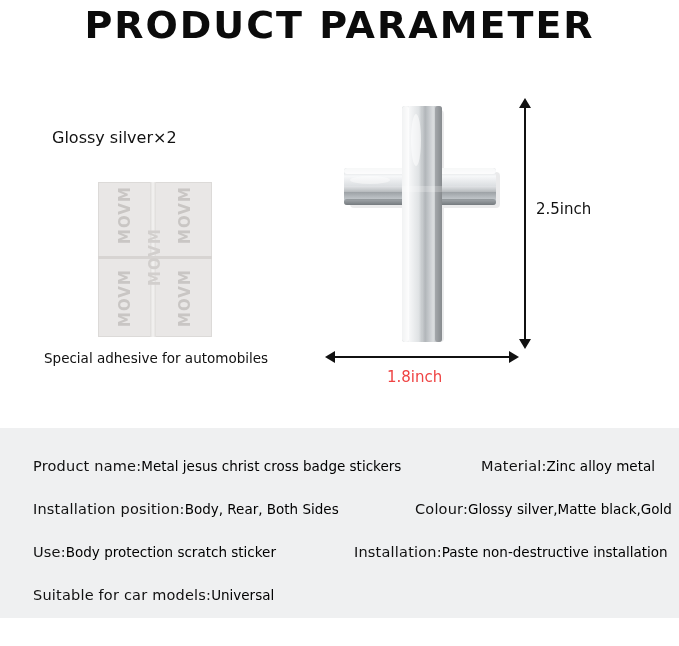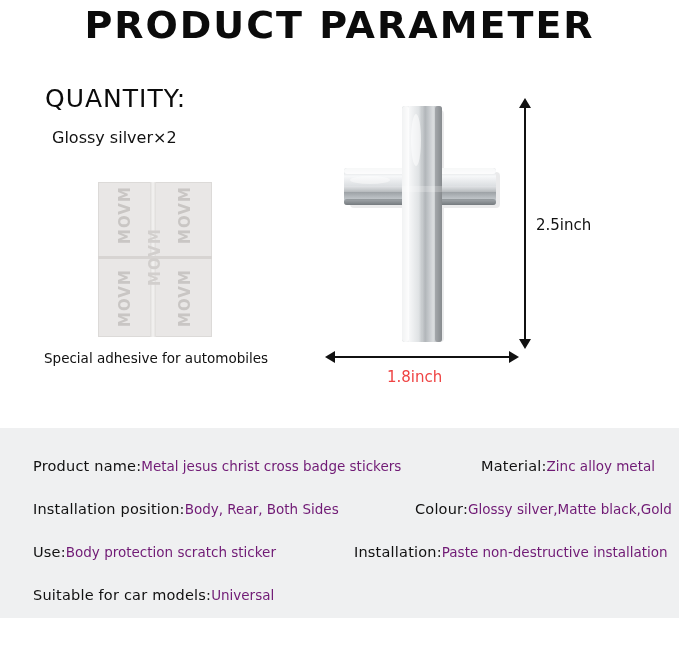--- a/index.html
+++ b/index.html
@@ -136,21 +136,21 @@
     left: -5px;
     width: 0; height: 0;
     border-left: 6px solid transparent;
     border-right: 6px solid transparent;
   }
   .dim-v .cap-top { top: -9px; border-bottom: 10px solid #111; }
   .dim-v .cap-bot { bottom: -9px; border-top: 10px solid #111; }
   .dim-v-label {
     position: absolute;
     left: 536px;
-    top: 216px;
+    top: 200px;
     font-size: 15px;
     color: #111;
   }
 
   .dim-h {
     position: absolute;
     left: 334px;
     top: 356px;
     width: 176px;
     height: 2px;
@@ -189,38 +189,37 @@
     color: #111;
   }
   .spec-key {
     font-size: 14.5px;
     color: #111;
     letter-spacing: 0.2px;
     margin-left: 17px;
   }
   .spec-val {
     font-size: 13.5px;
-    color: #701a75;
+    color: #000000;
   }
   .r1l { left: 16px; top: 458px; }
   .r1r { left: 464px; top: 458px; text-align: center; }
   .r2l { left: 16px; top: 501px; }
   .r2r { left: 398px; top: 501px; }
   .r3l { left: 16px; top: 544px; }
   .r3r { left: 337px; top: 544px; text-align: right; }
   .r4l { left: 16px; top: 587px; }
 </style>
 </head>
 <body>
 
 <div class="page">
 
   <div class="title">PRODUCT PARAMETER</div>
 
-  <div class="quantity-label">QUANTITY:</div>
   <div class="quantity-value">Glossy silver×2</div>
 
   <div class="adhesive-wrap">
     <div class="adhesive-sheet"></div>
     <div class="wm wm1">MOVM</div>
     <div class="wm wm2">MOVM</div>
     <div class="wm wm3">MOVM</div>
     <div class="wm wm4">MOVM</div>
     <div class="wm wm5">MOVM</div>
   </div>

